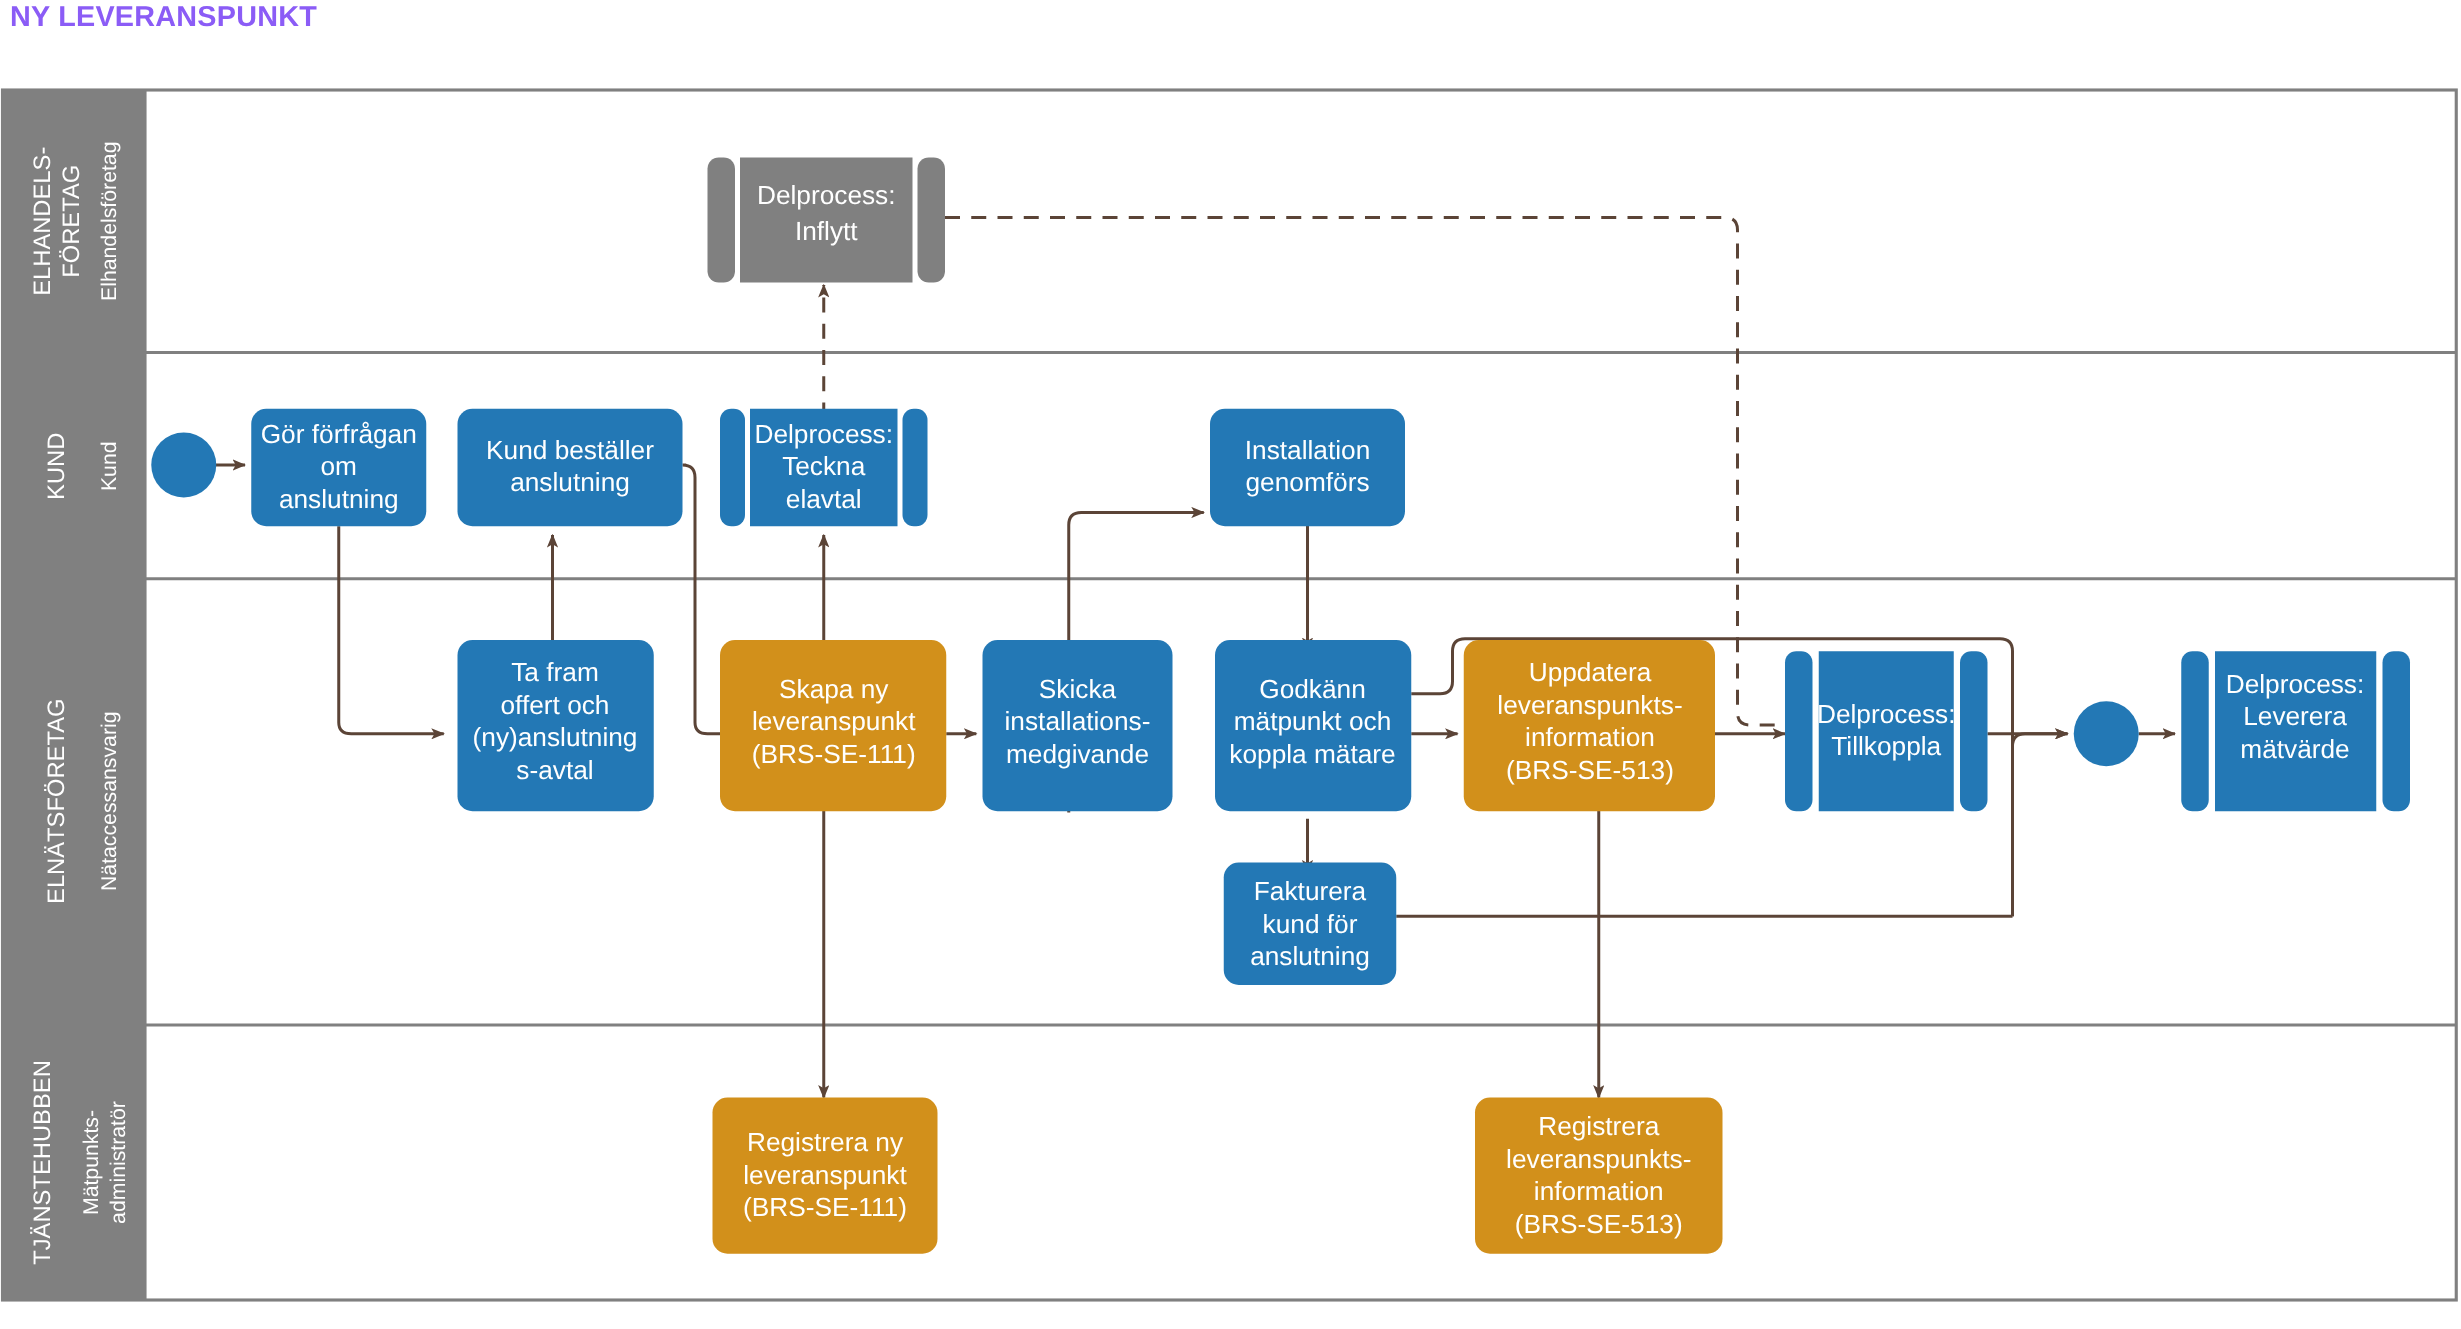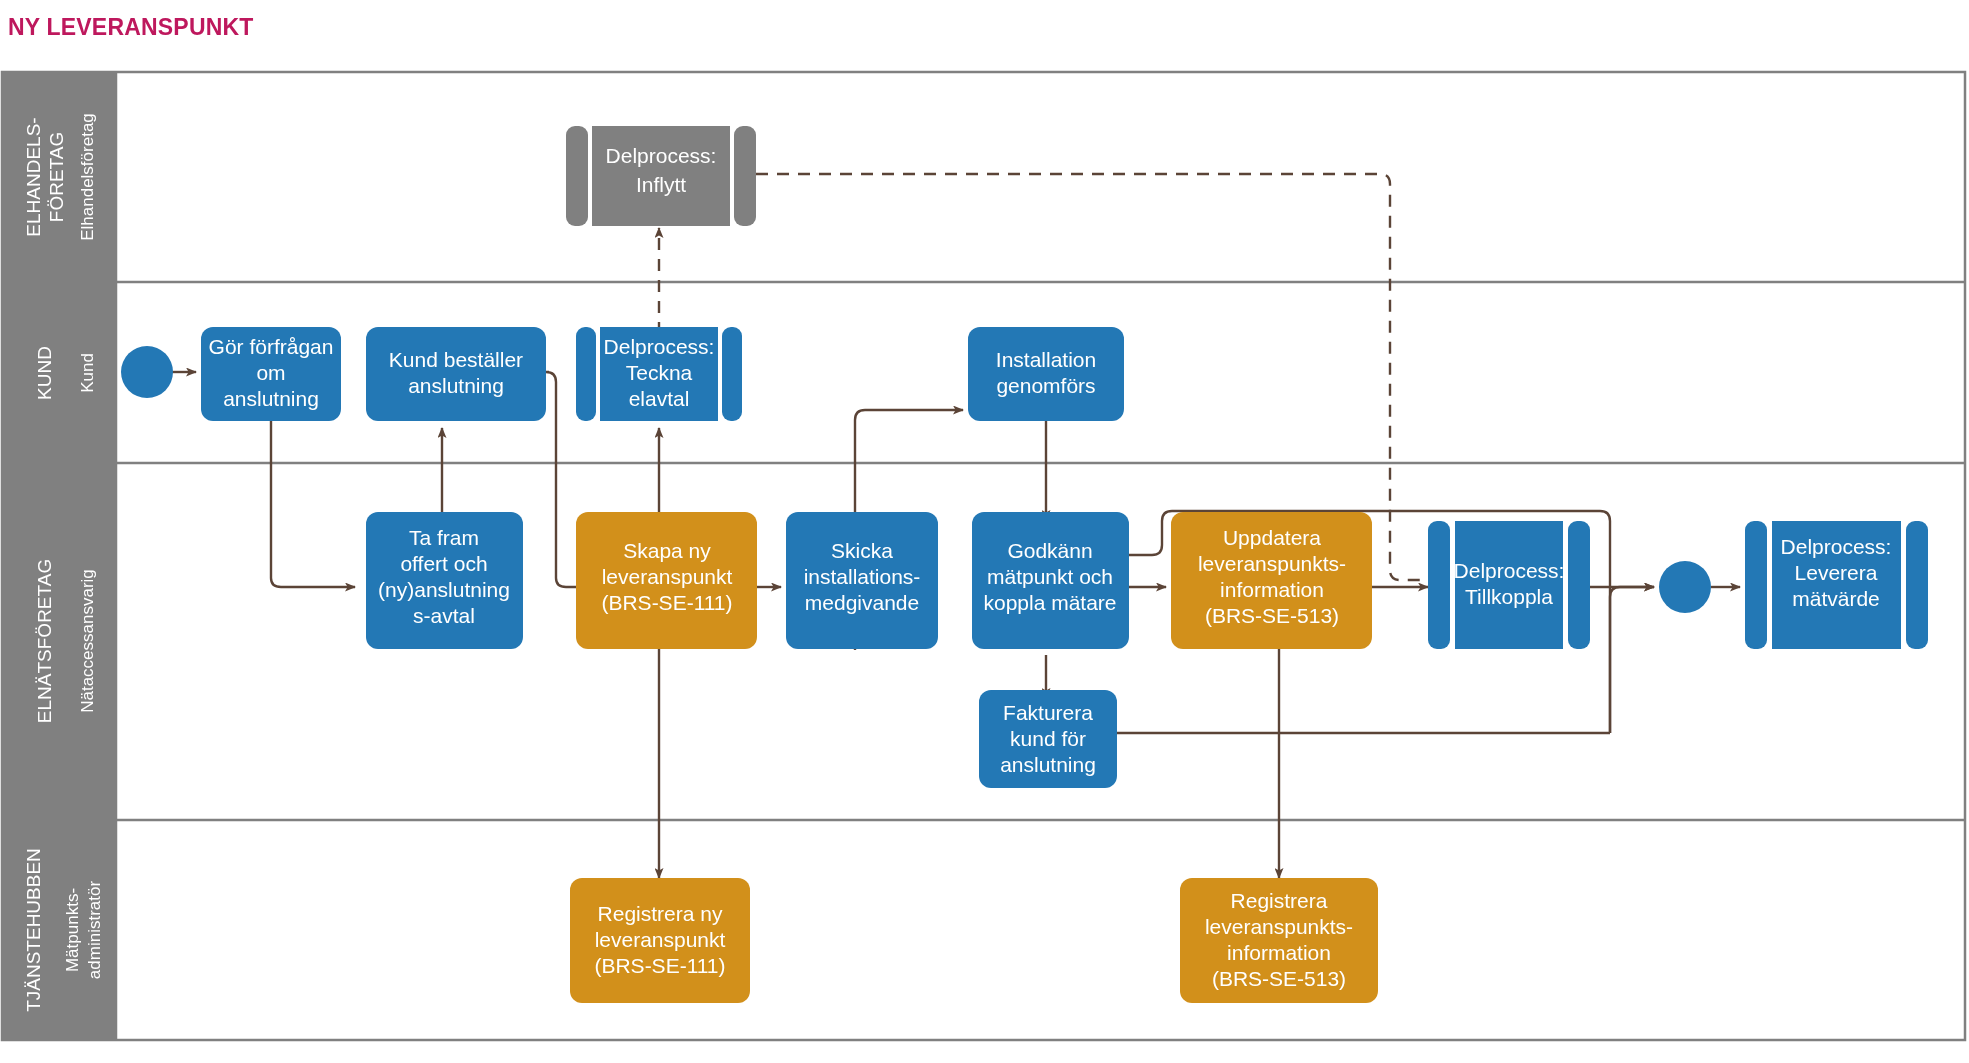--- a/index.html
+++ b/index.html
@@ -9,24 +9,24 @@
   }
   body {
     width: 1969px;
     height: 1063px;
     font-family: "Liberation Sans", sans-serif;
     overflow: hidden;
   }
   #page-title {
     position: absolute;
     left: 8px;
-    top: 14px;
+    top: 0;
     font-size: 23px;
     font-weight: bold;
-    color: #be185d;
+    color: #8b5cf6;
     letter-spacing: 0.2px;
   }
   #diagram-root {
     position: absolute;
     left: 0;
     top: 0;
     width: 1969px;
     height: 1063px;
   }
   svg { display: block; }

